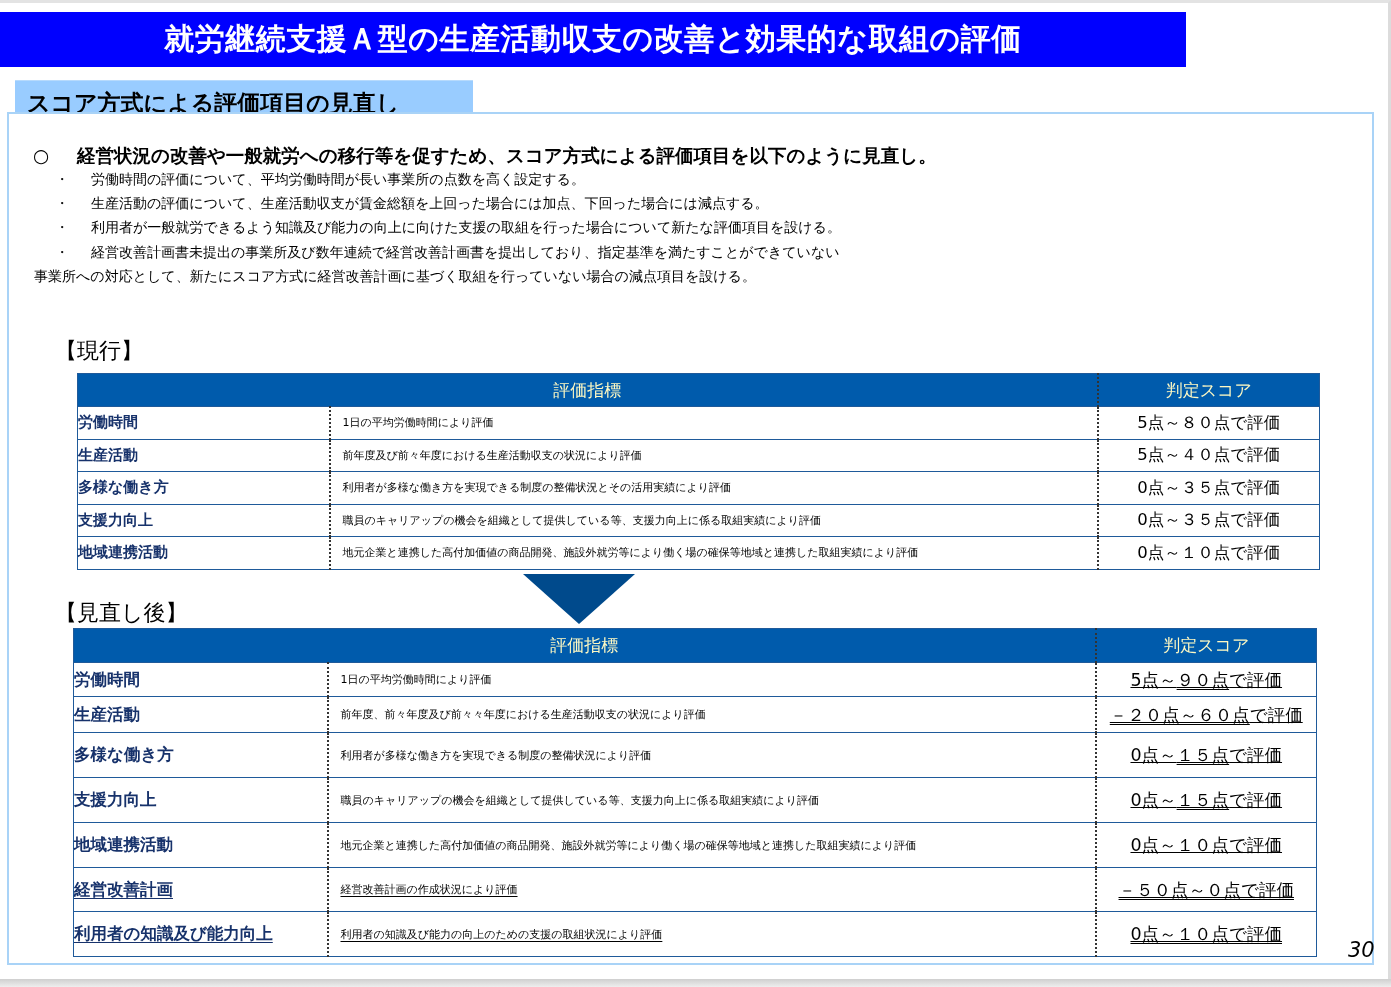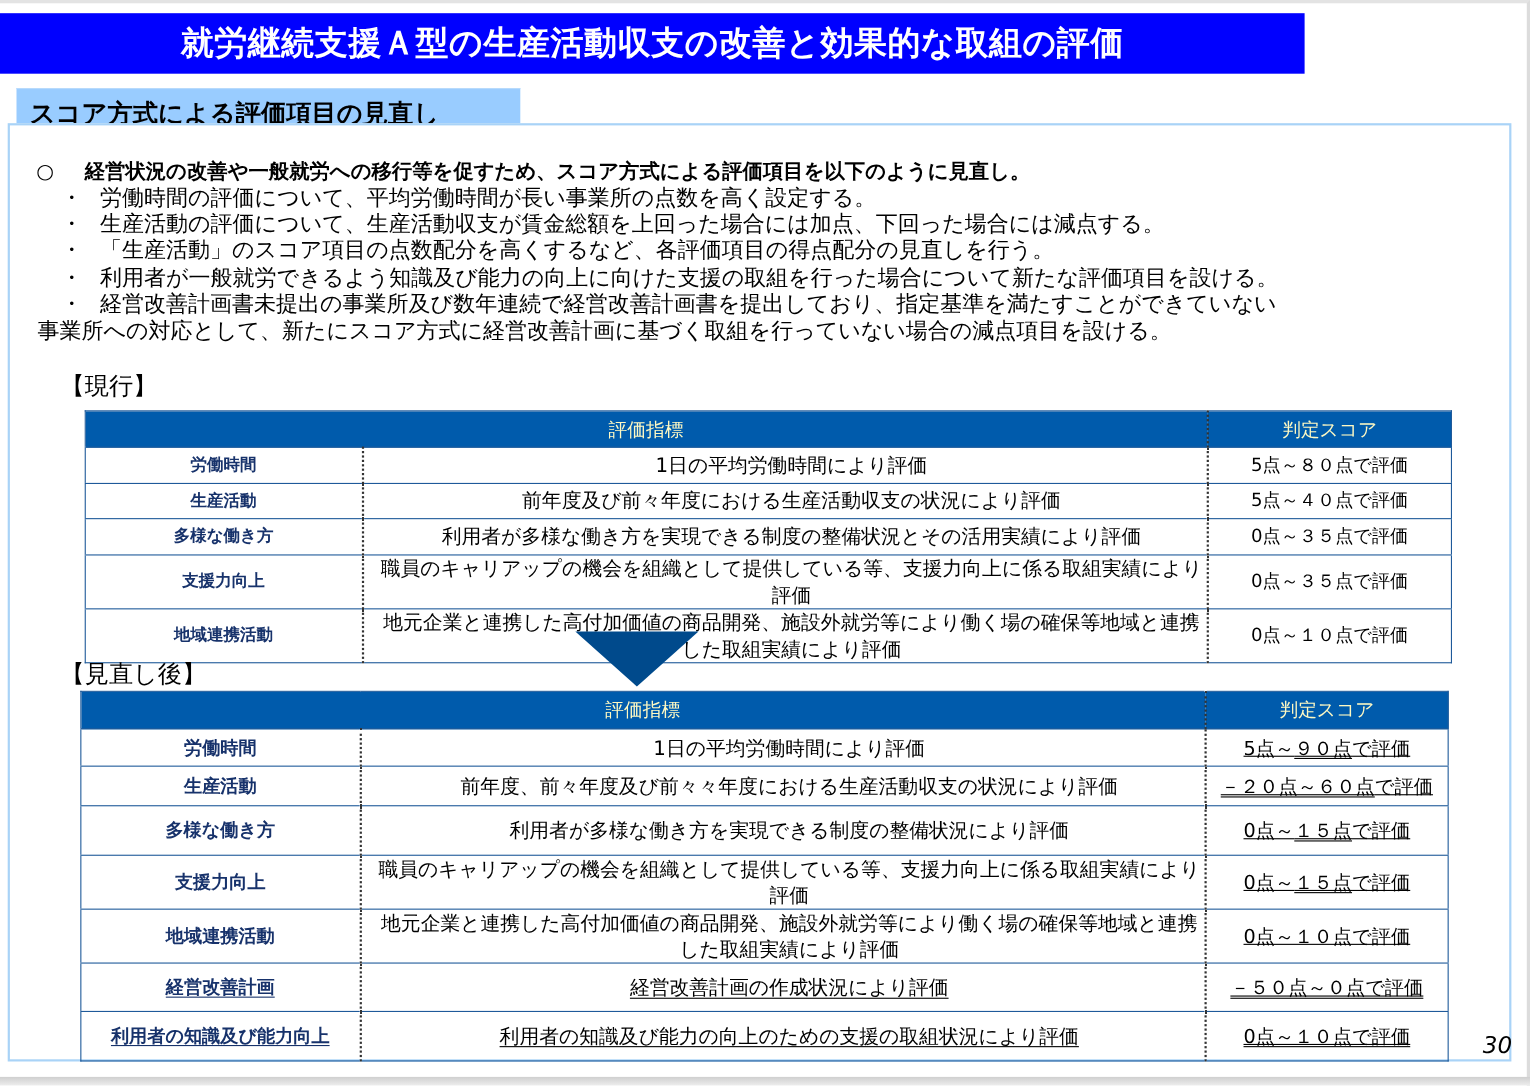--- a/index.html
+++ b/index.html
@@ -17,32 +17,32 @@
 
   .section-tab { position: absolute; left: 15px; top: 80px; width: 458px; height: 46px;
     background: #99ccff; border-top: 1px solid #b7dafc; display: flex; align-items: center; padding-left: 12px; }
   .section-tab span { font-size: 23px; font-weight: bold; color: #000; }
 
   .content-box { position: absolute; left: 7px; top: 112px; width: 1367px; height: 853px;
     border: 2px solid #a9d3f7; background: #fff; }
 
   .lead { position: absolute; left: 33px; top: 143px; font-size: 18.5px; font-weight: bold; white-space: nowrap; }
   .lead .circle { display: inline-block; width: 44px; font-weight: normal; }
-  .bullets { position: absolute; left: 55px; top: 167px; font-size: 20px; line-height: 24.2px; white-space: nowrap; }
+  .bullets { position: absolute; left: 55px; top: 167px; font-size: 14px; line-height: 24.2px; white-space: nowrap; }
   .bullets .dot { display: inline-block; width: 36px; }
   .bullets .cont { padding-left: 15px; margin-left: -36px; }
 
   .label { position: absolute; font-size: 22px; white-space: nowrap; }
 
   table { border-collapse: collapse; position: absolute; table-layout: fixed; }
   th { background: #005bac; color: #fef9c3; font-weight: normal; font-size: 17px; height: 33px; }
   td { border-top: 1px solid #1f5a9a; }
   .tbl { border: 1.5px solid #1f5a9a; }
-  .c-name { text-align: center; font-weight: bold; color: #17326b; }
-  .c-desc { padding-left: 12px; border-left: 2px dotted #333; font-size: 18px; text-align: center; }
+  .c-name { text-align: left; font-weight: bold; color: #17326b; }
+  .c-desc { padding-left: 12px; border-left: 2px dotted #333; font-size: 11px; }
   .c-score { text-align: center; border-left: 2px dotted #333; font-size: 16.5px; }
   th.h-score { border-left: 2px dotted #333; }
   .u { text-decoration: underline; text-underline-offset: 3px; }
 
   #t1 { left: 77px; top: 373px; width: 1242px; }
   #t1 .c-name { font-size: 15px; }
   #t1 td { height: 32.5px; }
   #t2 { left: 73px; top: 628px; width: 1243px; }
   #t2 .c-name { font-size: 16.5px; }
   #t2 .c-score { font-size: 17.5px; text-decoration: underline; }
@@ -68,21 +68,20 @@
 
 <div class="content-box"></div>
 
 <div class="lead">
   <span class="circle">○</span><span>経営状況の改善や一般就労への移行等を促すため、スコア方式による評価項目を以下のように見直し。</span>
 </div>
 
 <div class="bullets">
   <div><span class="dot">・</span><span>労働時間の評価について、平均労働時間が長い事業所の点数を高く設定する。</span></div>
   <div><span class="dot">・</span><span>生産活動の評価について、生産活動収支が賃金総額を上回った場合には加点、下回った場合には減点する。</span></div>
-  <div><span class="dot">・</span><span>「生産活動」のスコア項目の点数配分を高くするなど、各評価項目の得点配分の見直しを行う。</span></div>
   <div><span class="dot">・</span><span>利用者が一般就労できるよう知識及び能力の向上に向けた支援の取組を行った場合について新たな評価項目を設ける。</span></div>
   <div><span class="dot">・</span><span>経営改善計画書未提出の事業所及び数年連続で経営改善計画書を提出しており、指定基準を満たすことができていない</span></div>
   <div class="cont">事業所への対応として、新たにスコア方式に経営改善計画に基づく取組を行っていない場合の減点項目を設ける。</div>
 </div>
 
 <div class="label" style="left:55px; top:336px;">【現行】</div>
 
 <table id="t1" class="tbl">
   <colgroup>
       <col style="width:252px">

